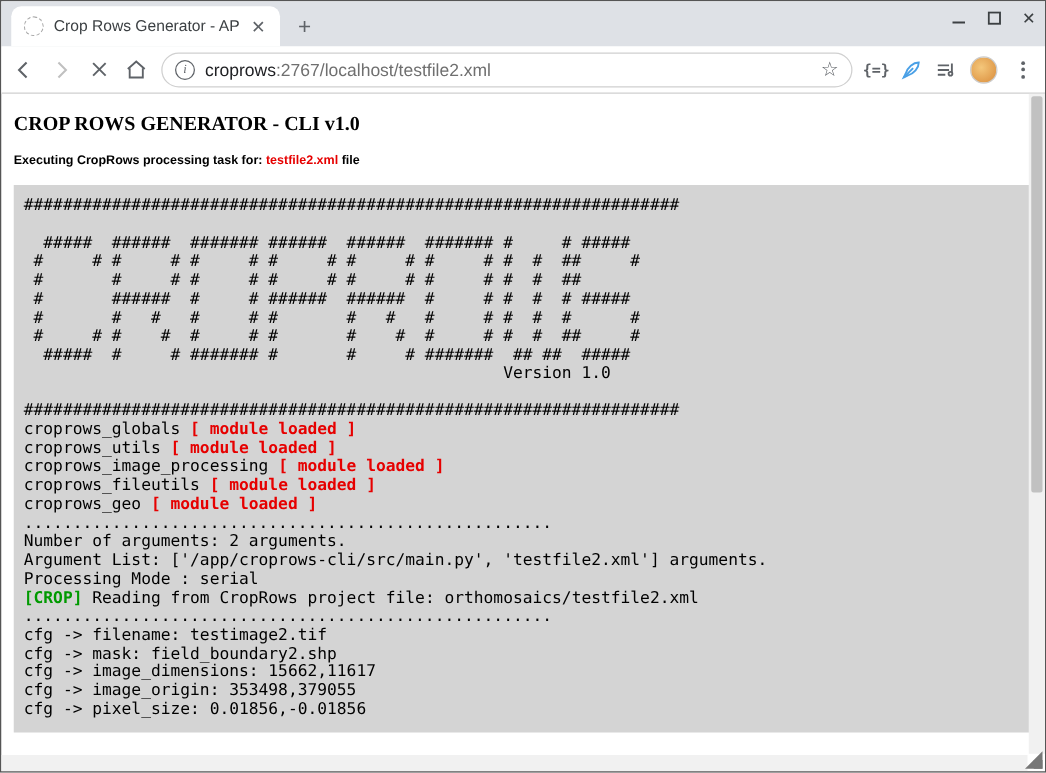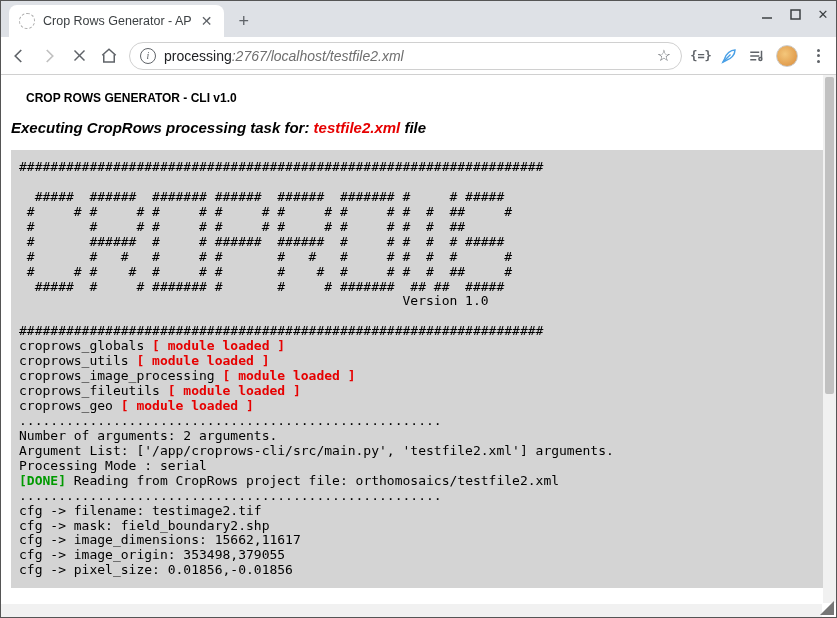--- a/index.html
+++ b/index.html
@@ -16,34 +16,34 @@
   .winctrls { position: absolute; right: 6px; top: 6px; display: flex; gap: 14px; color: #3c4043; }
   .winctrls span { width: 14px; height: 14px; display: flex; align-items: center; justify-content: center; cursor: pointer; font-size: 13px; }
 
   
   .toolbar { height: 38px; background: #fff; border-bottom: 1px solid #d0d0d0; display: flex; align-items: center; padding: 0 8px; gap: 10px; }
   .tbtn { width: 20px; height: 20px; display: flex; align-items: center; justify-content: center; color: #5f6368; cursor: pointer; }
   .tbtn.disabled { color: #b8b8b8; cursor: default; }
   .omnibox { flex: 1; height: 28px; border: 1px solid #d0d0d0; border-radius: 14px; display: flex; align-items: center; padding: 0 10px; gap: 8px; font-size: 14px; color: #202124; }
   .omnibox .info { width: 16px; height: 16px; border: 1.5px solid #5f6368; border-radius: 50%; display: flex; align-items: center; justify-content: center; font-size: 10px; color: #5f6368; font-family: serif; font-style: italic; }
   .omnibox .host { color: #202124; }
-  .omnibox .port, .omnibox .path { color: #6f6f6f; font-style: italic; }
+  .omnibox .port, .omnibox .path { color: #6f6f6f; }
   .omnibox .spacer { flex: 1; }
   .omnibox .star { color: #5f6368; font-size: 16px; }
   .exticon { width: 18px; height: 18px; display: flex; align-items: center; justify-content: center; font-size: 12px; color: #5f6368; }
   .avatar { width: 22px; height: 22px; border-radius: 50%; background: radial-gradient(circle at 40% 40%, #f4c77b, #d98b3a); border: 1px solid #ccc; }
   .menu3dot { display: flex; flex-direction: column; gap: 2.5px; padding: 2px; }
   .menu3dot b { width: 3px; height: 3px; border-radius: 50%; background: #5f6368; display: block; }
   .feather svg { width: 18px; height: 18px; }
 
   
   .viewport { flex: 1; overflow: auto; position: relative; }
   .content { padding: 8px 10px 16px 10px; font-family: sans-serif; }
-  h2.h-main { font-size: 12px; margin: 8px 0 14px 15px; font-weight: bold; }
-  h3.h-sub { font-size: 15px; margin: 0 0 14px 0; font-weight: bold; font-style: italic; }
+  h2.h-main { font-size: 16px; margin: 8px 0 14px 0; font-weight: bold; font-family: Liberation Serif, serif; }
+  h3.h-sub { font-size: 10px; margin: 0 0 14px 0; font-weight: bold; }
   h3.h-sub .fname { color: #e60000; }
 
   pre.term {
     background: #d4d4d4;
     margin: 0;
     padding: 10px 8px;
     font-family: "DejaVu Sans Mono", "Courier New", monospace;
     font-size: 13px;
     line-height: 1.15;
     white-space: pre;
@@ -103,21 +103,21 @@
     </div>
   <div class="tbtn">
       <svg width="18" height="18" viewBox="0 0 24 24" fill="none" stroke="#5f6368" stroke-width="2">
         <path d="M3 11 L12 3 L21 11"></path>
         <path d="M5 10 V20 H19 V10"></path>
       </svg>
     </div>
 
   <div class="omnibox">
     <span class="info">i</span>
-    <span><span class="host">processing</span><span class="port">:2767</span><span class="path">/localhost/testfile2.xml</span></span>
+    <span><span class="host">croprows</span><span class="port">:2767</span><span class="path">/localhost/testfile2.xml</span></span>
     <span class="spacer"></span>
     <span class="star">☆</span>
   </div>
 
   <div class="exticon">
       <b style="font-weight:bold;font-family:monospace">{=}</b>
     </div>
   <div class="exticon feather">
       <svg viewBox="0 0 24 24" fill="none" stroke="#4aa0e6" stroke-width="2">
         <path d="M20 4c-6 0-12 5-14 12l-2 4 4-2c7-2 12-8 12-14z"></path>
@@ -160,21 +160,21 @@
 ###################################################################
 croprows_globals <span class="red">[ module loaded ]</span>
 croprows_utils <span class="red">[ module loaded ]</span>
 croprows_image_processing <span class="red">[ module loaded ]</span>
 croprows_fileutils <span class="red">[ module loaded ]</span>
 croprows_geo <span class="red">[ module loaded ]</span>
 ......................................................
 Number of arguments: 2 arguments.
 Argument List: ['/app/croprows-cli/src/main.py', 'testfile2.xml'] arguments.
 Processing Mode : serial
-<span class="green">[DONE]</span> Reading from CropRows project file: orthomosaics/testfile2.xml
+<span class="green">[CROP]</span> Reading from CropRows project file: orthomosaics/testfile2.xml
 ......................................................
 cfg -&gt; filename: testimage2.tif
 cfg -&gt; mask: field_boundary2.shp
 cfg -&gt; image_dimensions: 15662,11617
 cfg -&gt; image_origin: 353498,379055
 cfg -&gt; pixel_size: 0.01856,-0.01856</pre>
   </div>
   <div class="scroll-right">
       <div class="sthumb-v"></div>
     </div>

